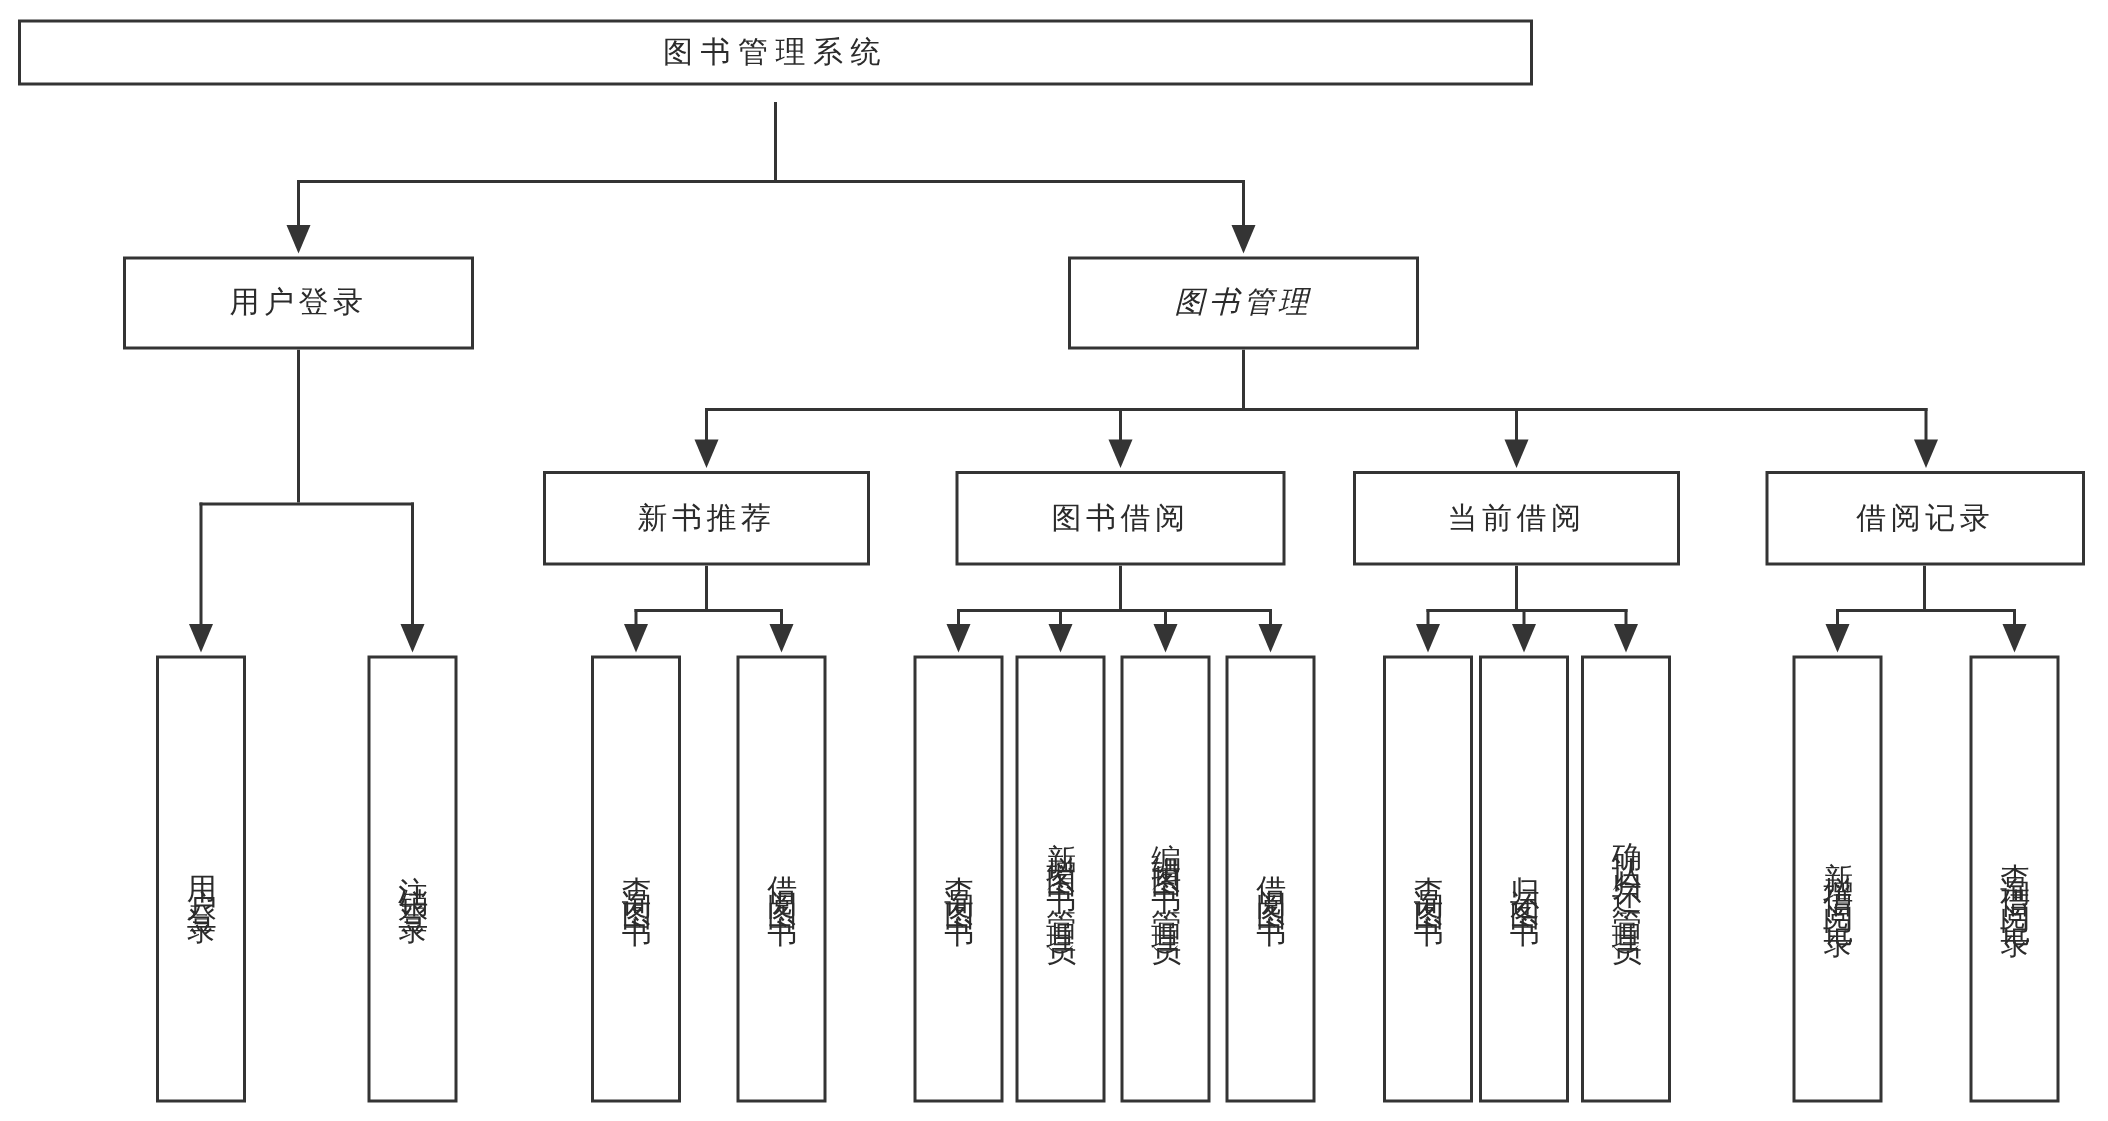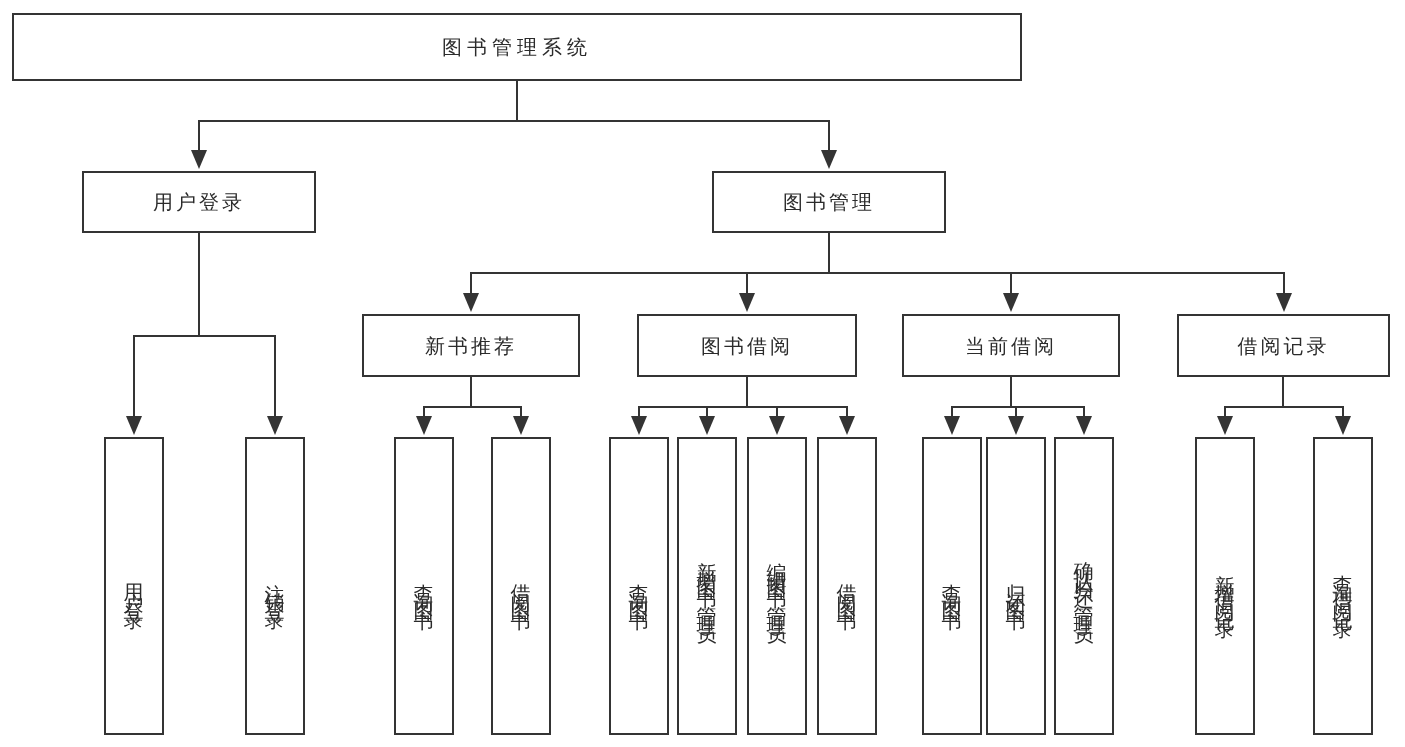--- a/index.html
+++ b/index.html
@@ -90,25 +90,25 @@
   <div class="v" style="left:1083px;top:406px;height:11px;"></div>
   <div class="arr" style="left:1076px;top:416px;"></div>
 
   <div class="v" style="left:1282px;top:377px;height:29px;"></div>
   <div class="h" style="left:1224px;top:406px;width:120px;"></div>
   <div class="v" style="left:1224px;top:406px;height:11px;"></div>
   <div class="arr" style="left:1217px;top:416px;"></div>
   <div class="v" style="left:1342px;top:406px;height:11px;"></div>
   <div class="arr" style="left:1335px;top:416px;"></div>
 
-  <div class="box root" style="left:12px;top:13px;width:1010px;height:68px;">图书管理系统</div>
+  <div class="box root" style="left:12px;top:13px;width:1010px;height:44px;">图书管理系统</div>
 
   <div class="box" style="left:82px;top:171px;width:234px;height:62px;">用户登录</div>
 
-  <div class="box" style="left:712px;top:171px;width:234px;height:62px;">图书管理</div>
+  <div class="box" style="left:712px;top:171px;width:234px;height:62px;font-style:italic;">图书管理</div>
 
   <div class="box" style="left:637px;top:314px;width:220px;height:63px;">图书借阅</div>
 
   <div class="box" style="left:362px;top:314px;width:218px;height:63px;">新书推荐</div>
 
   <div class="box" style="left:1177px;top:314px;width:213px;height:63px;">借阅记录</div>
 
   <div class="box" style="left:902px;top:314px;width:218px;height:63px;">当前借阅</div>
 
   <div class="box vbox" style="left:104px;top:437px;width:60px;height:298px;">用户登录</div>

